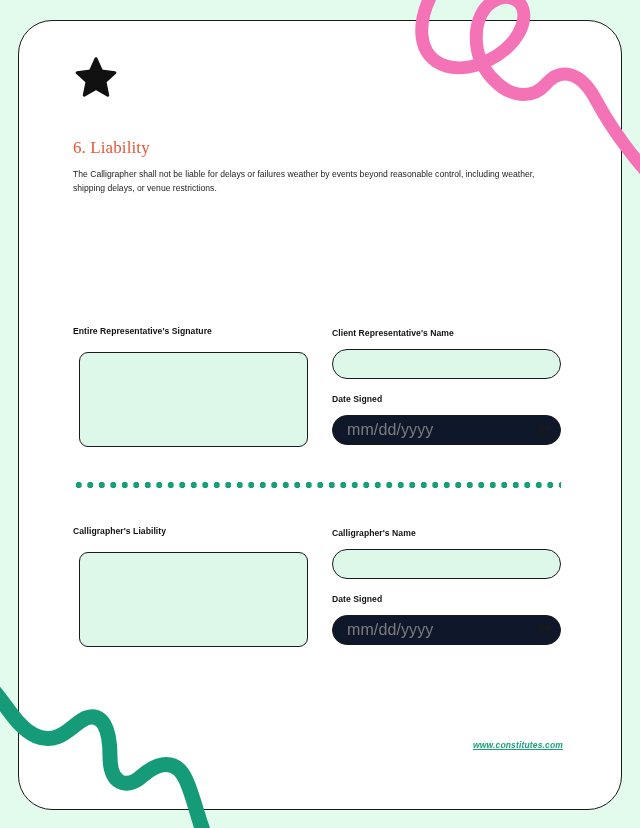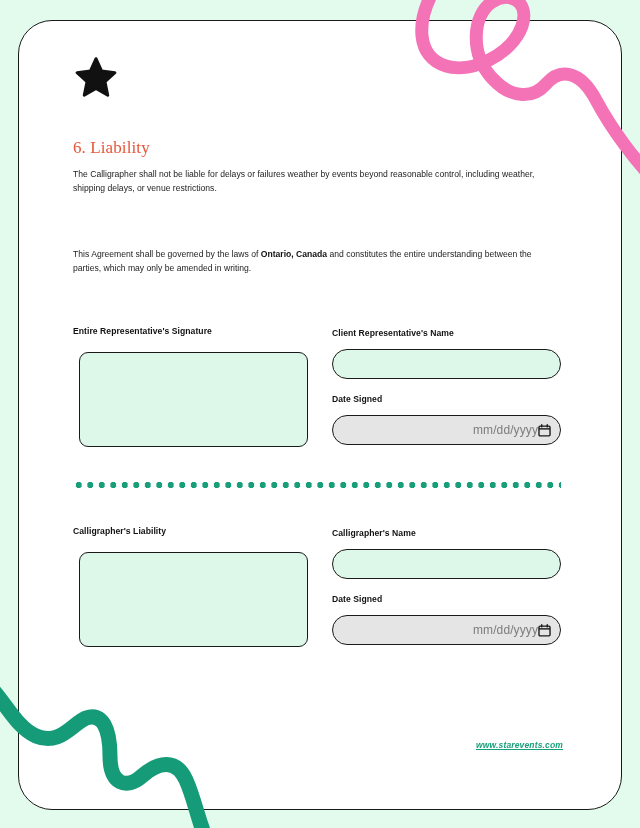--- a/index.html
+++ b/index.html
@@ -105,31 +105,31 @@
     padding: 0 14px;
     font-family: "Liberation Sans", sans-serif;
     font-size: 11px;
     color: #222;
     outline: none;
   }
   .date-field {
     position: absolute;
     width: 229px;
     height: 30px;
-    background: #e5e5e5;
+    background: #0f172a;
     border: 1.6px solid #1a1a1a;
     border-radius: 15px;
     padding: 0 9px 0 14px;
     font-family: "Liberation Sans", sans-serif;
-    font-size: 12px;
+    font-size: 16px;
     color: #7c7c7c;
     outline: none;
     display: flex;
     align-items: center;
-    justify-content: flex-end;
+    justify-content: space-between;
   }
   .date-placeholder { color: #7c7c7c; letter-spacing: 0.1px; }
   .calendar-glyph { width: 13px; height: 13px; display: block; }
 
   
   #label-client-signature { left: 54px; top: 305px; }
   #pad-client-signature   { left: 60px; top: 331px; }
   #label-client-name      { left: 313px; top: 307px; }
   #input-client-name      { left: 313px; top: 328px; }
   #label-client-date      { left: 313px; top: 373px; }
@@ -172,21 +172,20 @@
 
   <div id="brand-header">
     <svg id="star-icon" viewBox="0 0 100 100">
       <path d="M50 4 L63.5 33.5 L95 37.5 L71.5 59 L78 91 L50 75 L22 91 L28.5 59 L5 37.5 L36.5 33.5 Z" fill="#111111" stroke="#111111" stroke-width="7" stroke-linejoin="round"></path>
     </svg>
   </div>
 
   <div class="section-heading" id="heading-liability">6. Liability</div>
   <div class="body-paragraph" id="para-liability"><span>The Calligrapher shall not be liable for delays or failures weather by events beyond reasonable control, including weather, shipping delays, or venue restrictions.</span></div>
 
-  <div class="body-paragraph" id="para-entire-agreement"><span>This Agreement shall be governed by the laws of </span><b>Ontario, Canada</b><span> and constitutes the entire understanding between the parties, which may only be amended in writing.</span></div>
 
   <div class="field-label" id="label-client-signature">Entire Representative's Signature</div>
   <div class="signature-pad" id="pad-client-signature"></div>
 
   <div class="field-label" id="label-client-name">Client Representative's Name</div>
   <input class="text-field" id="input-client-name" type="text" placeholder="" style="">
 
   <div class="field-label" id="label-client-date">Date Signed</div>
   <div class="date-field" id="input-client-date">
     <span class="date-placeholder">mm/dd/yyyy</span>
@@ -210,21 +209,21 @@
   <div class="date-field" id="input-calligrapher-date">
     <span class="date-placeholder">mm/dd/yyyy</span>
     <svg class="calendar-glyph" viewBox="0 0 16 16">
       <rect x="1.2" y="2.6" width="13.6" height="12" rx="1.3" fill="none" stroke="#1a1a1a" stroke-width="1.7"></rect>
       <line x1="1.2" y1="6" x2="14.8" y2="6" stroke="#1a1a1a" stroke-width="1.7"></line>
       <line x1="4.6" y1="1" x2="4.6" y2="3.6" stroke="#1a1a1a" stroke-width="1.7" stroke-linecap="round"></line>
       <line x1="11.4" y1="1" x2="11.4" y2="3.6" stroke="#1a1a1a" stroke-width="1.7" stroke-linecap="round"></line>
     </svg>
   </div>
 
-  <a id="footer-website" href="#">www.starevents.com</a>
+  <a id="footer-website" href="#">www.constitutes.com</a>
 
 </div>
 
 <svg class="deco" id="pink-squiggle" width="250" height="190" viewBox="0 0 250 190">
   <path d="M40 -12 C 12 30, 18 66, 46 74 C 72 82, 112 62, 122 34
            C 130 10, 110 -2, 92 10 C 72 24, 70 62, 92 86
            C 112 108, 134 106, 146 92 C 160 76, 180 78, 196 108
            C 212 138, 236 170, 258 192" fill="none" stroke="#f472b6" stroke-width="13" stroke-linecap="round"></path>
 </svg>
 

